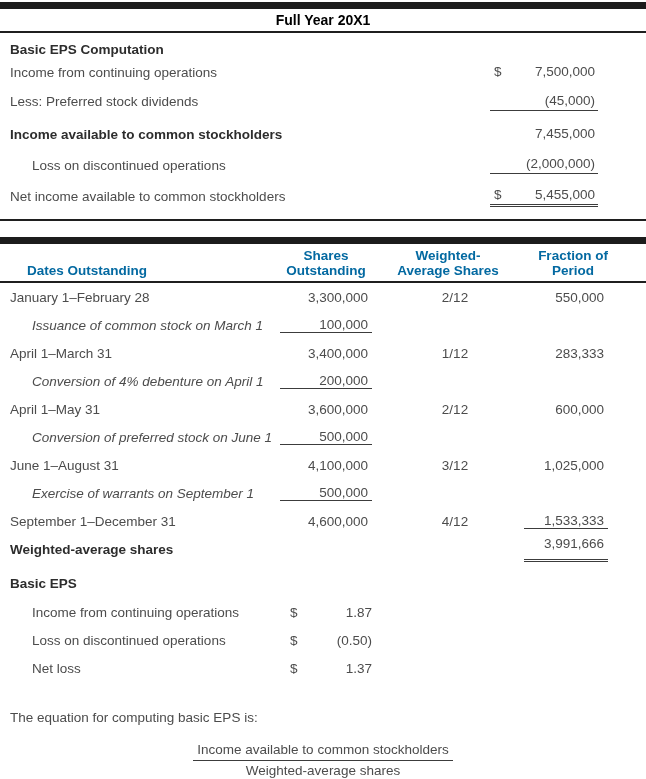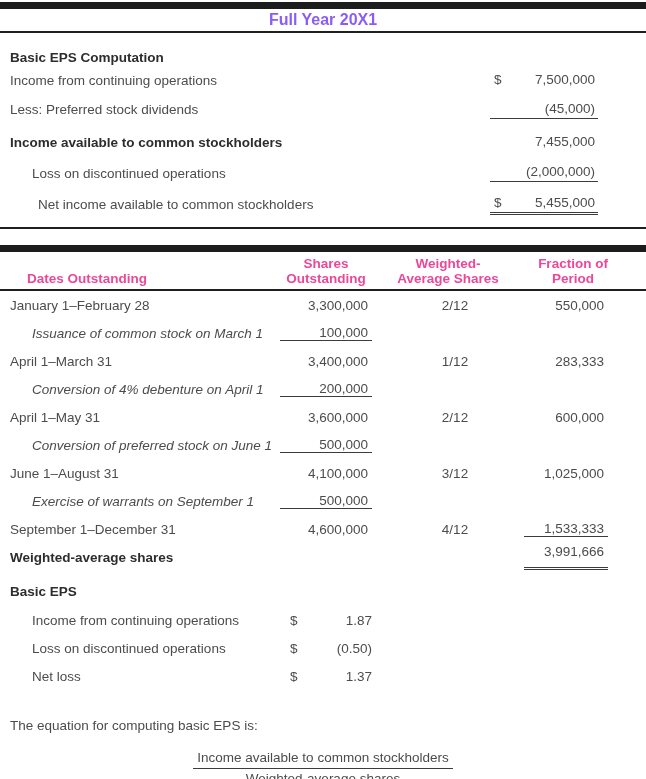--- a/index.html
+++ b/index.html
@@ -12,53 +12,53 @@
     overflow: hidden;
   }
   .page { width: 646px; height: 779px; position: relative; background:#fff; }
 
   .bar-thick { height: 7px; background: #1c1c1c; }
   .bar-top { margin-top: 2px; }
   .rule { border-top: 2px solid #1f1f1f; height: 0; }
   .bar-bottom { height: 3px; background: #1c1c1c; margin-top: 4px; }
 
   .doc-title {
-    text-align: center; font-weight: bold; color: #8b5cf6;
-    font-size: 16px; line-height: 20px; padding: 1px 0;
+    text-align: center; font-weight: bold; color: #000000;
+    font-size: 14px; line-height: 20px; padding: 1px 0;
   }
 
   .s1-heading, .eps-heading {
     font-weight: bold; color: #2d2d2d; padding-left: 10px;
     height: 16px; line-height: 16px;
   }
-  .s1-heading { margin-top: 17px; }
+  .s1-heading { margin-top: 9px; }
 
   
   .s1row { display: flex; align-items: center; height: 29px; }
   .s1row .lbl { flex: 1; padding-left: 10px; }
   .s1row .lbl.indent { padding-left: 32px; }
   .s1row .lbl.bold { font-weight: bold; color: #2d2d2d; }
   .amt {
     width: 108px; margin-right: 48px;
     display: flex; justify-content: space-between; align-items: baseline;
     padding: 0 3px 2px 4px;
   }
   .amt.u1 { border-bottom: 1px solid #3c3c3c; }
   .amt.u2 { border-bottom: 3px double #3c3c3c; }
   .s1row.h33 { height: 33px; padding-top: 4px; }
   .s1row.h32 { height: 32px; }
-  .s1row.h31 { height: 31px; padding-left: 28px; }
+  .s1row.h31 { height: 31px; }
   .rule-s1 { margin-top: 7px; }
 
   
   .bar-t2 { margin-top: 16px; }
   .t2grid { display: grid; grid-template-columns: 280px 92px 152px 84px; margin-right: 38px; }
   .t2head { padding: 4px 0 3px 0; }
   .t2head .hc { display: flex; flex-direction: column; justify-content: flex-end; align-items: center;
-                font-weight: bold; color: #ec4899; line-height: 15px; white-space: nowrap; }
+                font-weight: bold; color: #0369a1; line-height: 15px; white-space: nowrap; }
   .t2head .hc1 { align-items: flex-start; padding-left: 27px; }
   .t2head .hc3 { padding-left: 14px; }
   .t2row { height: 28px; align-items: center; }
   .tc1 { padding-left: 10px; white-space: nowrap; }
   .tc1.ital { padding-left: 32px; font-style: italic; }
   .tc1.bold { font-weight: bold; color: #2d2d2d; }
   .tc2 { text-align: right; padding-right: 4px; align-self: center; }
   .tc3 { text-align: center; padding-left: 14px; }
   .tc4 { text-align: right; padding-right: 4px; align-self: center; }
   .u1c { border-bottom: 1px solid #3c3c3c; padding-bottom: 0; }

